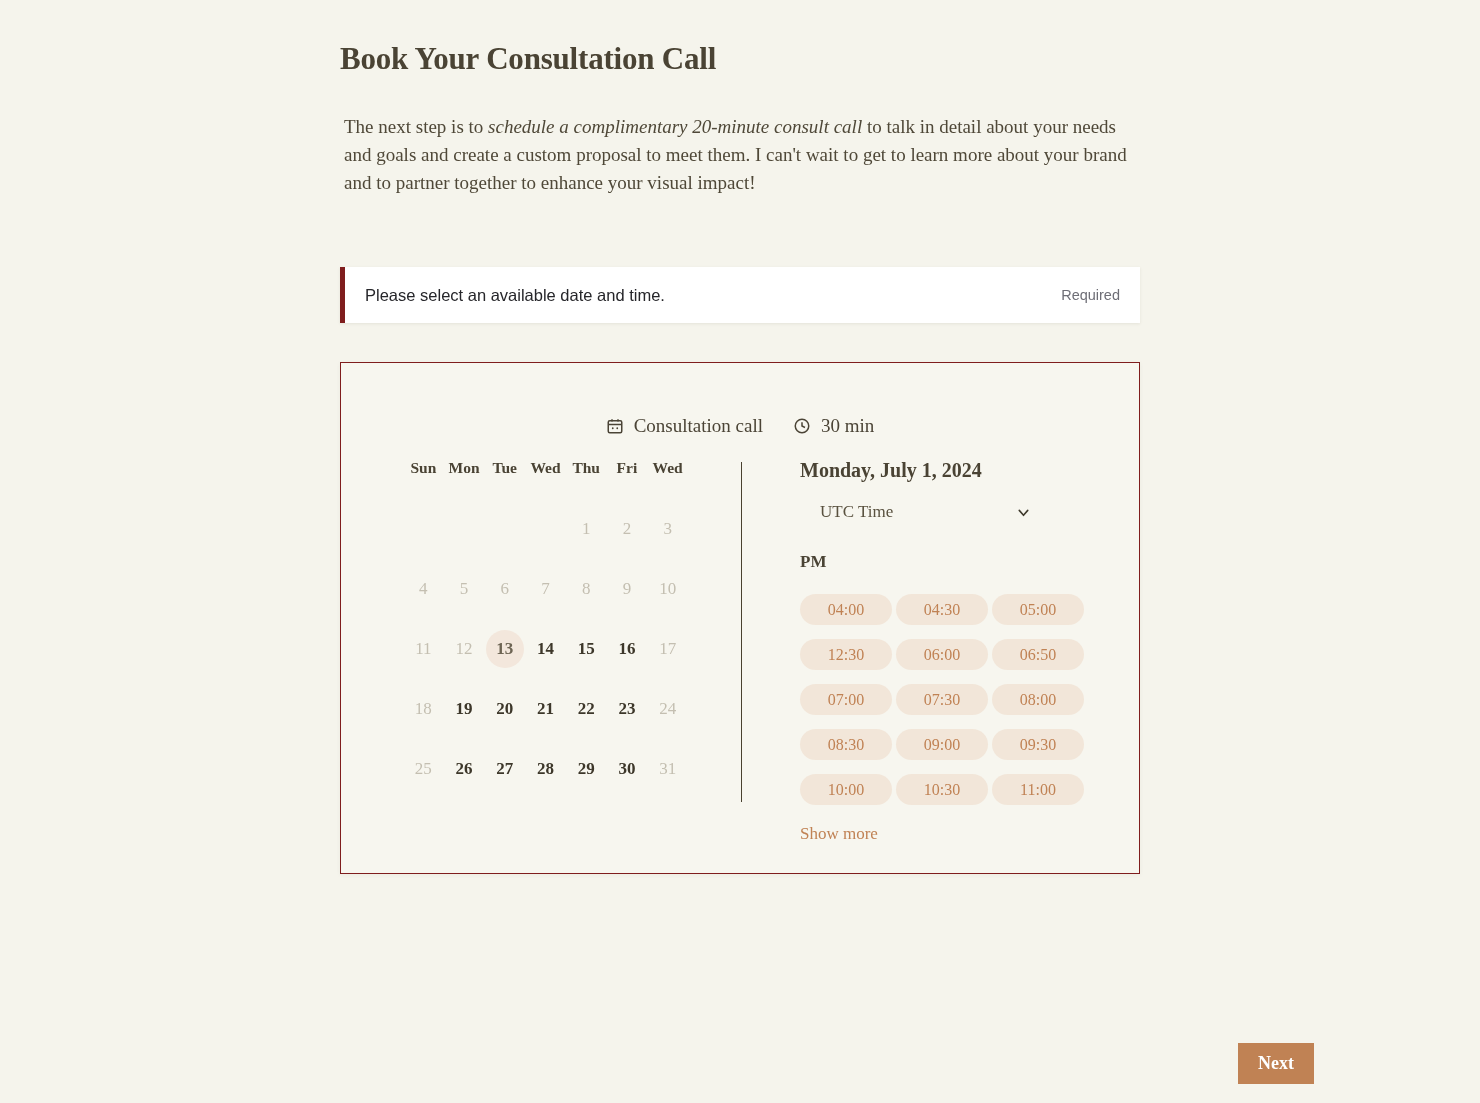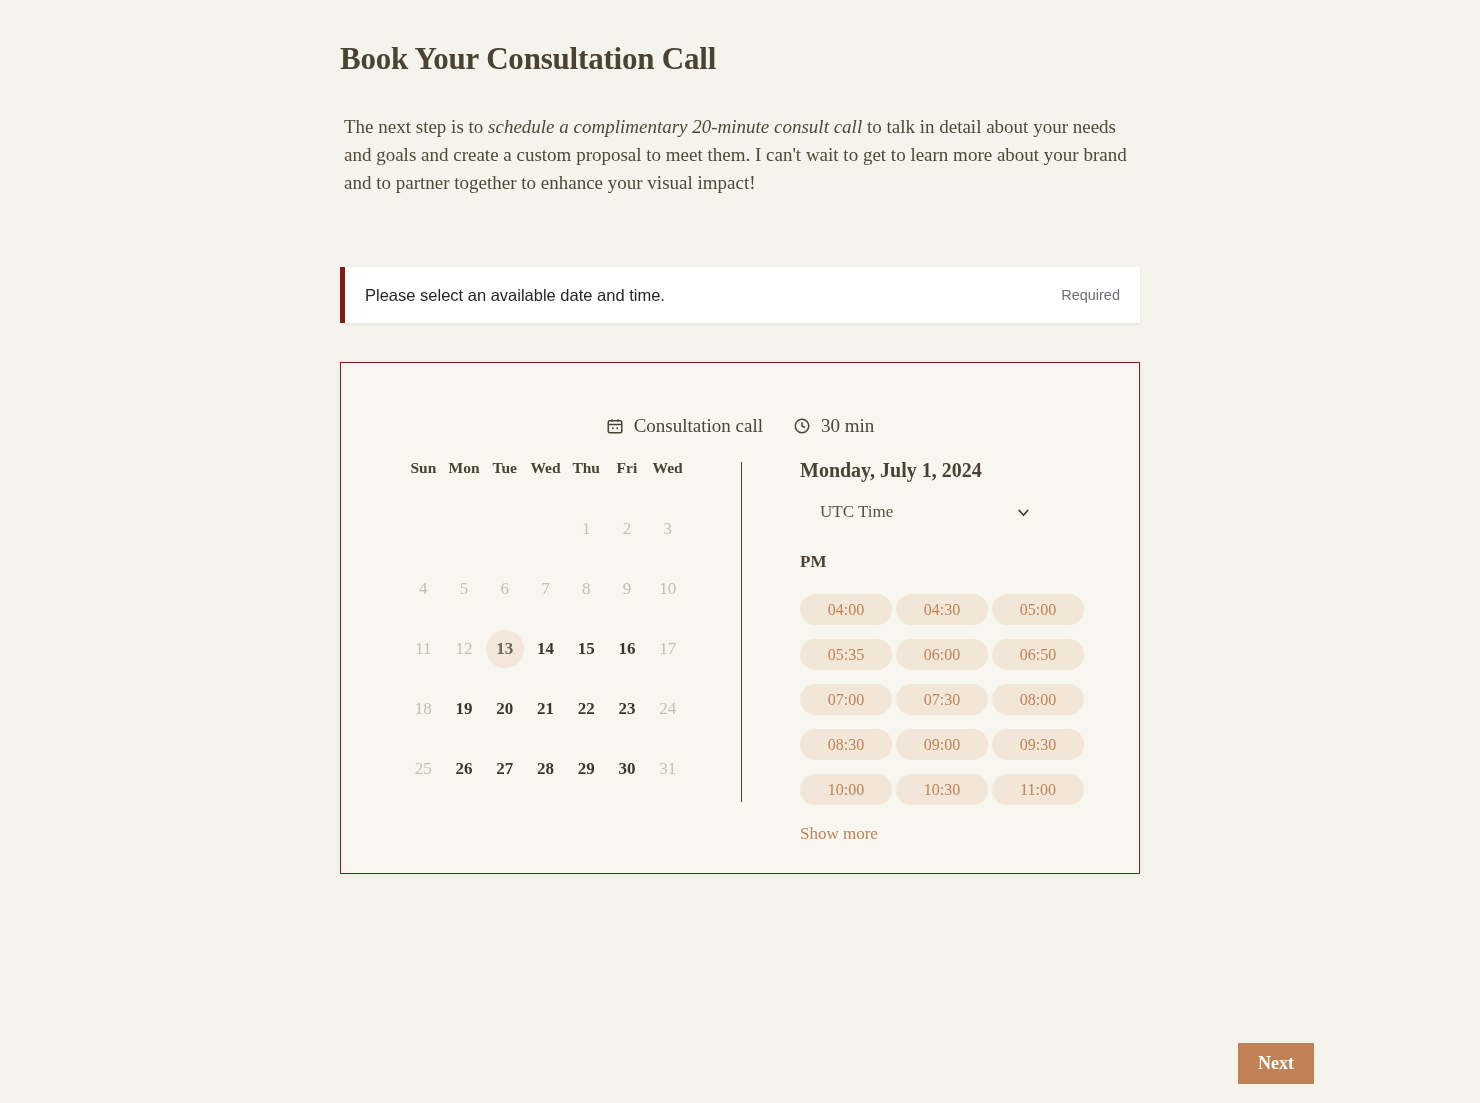--- a/index.html
+++ b/index.html
@@ -413,21 +413,21 @@
           <svg width="17" height="17" viewBox="0 0 24 24" fill="none" stroke="#3f3a2c" stroke-width="2.2" stroke-linecap="round" stroke-linejoin="round">
             <polyline points="6,9 12,16 18,9"></polyline>
           </svg>
         </span>
       </div>
       <div class="ampm">PM</div>
       <div class="slots" id="slots">
           <div class="slot">04:00</div>
           <div class="slot">04:30</div>
           <div class="slot">05:00</div>
-          <div class="slot">05:35</div>
+          <div class="slot">12:30</div>
           <div class="slot">06:00</div>
           <div class="slot">06:50</div>
           <div class="slot">07:00</div>
           <div class="slot">07:30</div>
           <div class="slot">08:00</div>
           <div class="slot">08:30</div>
           <div class="slot">09:00</div>
           <div class="slot">09:30</div>
           <div class="slot">10:00</div>
           <div class="slot">10:30</div>

